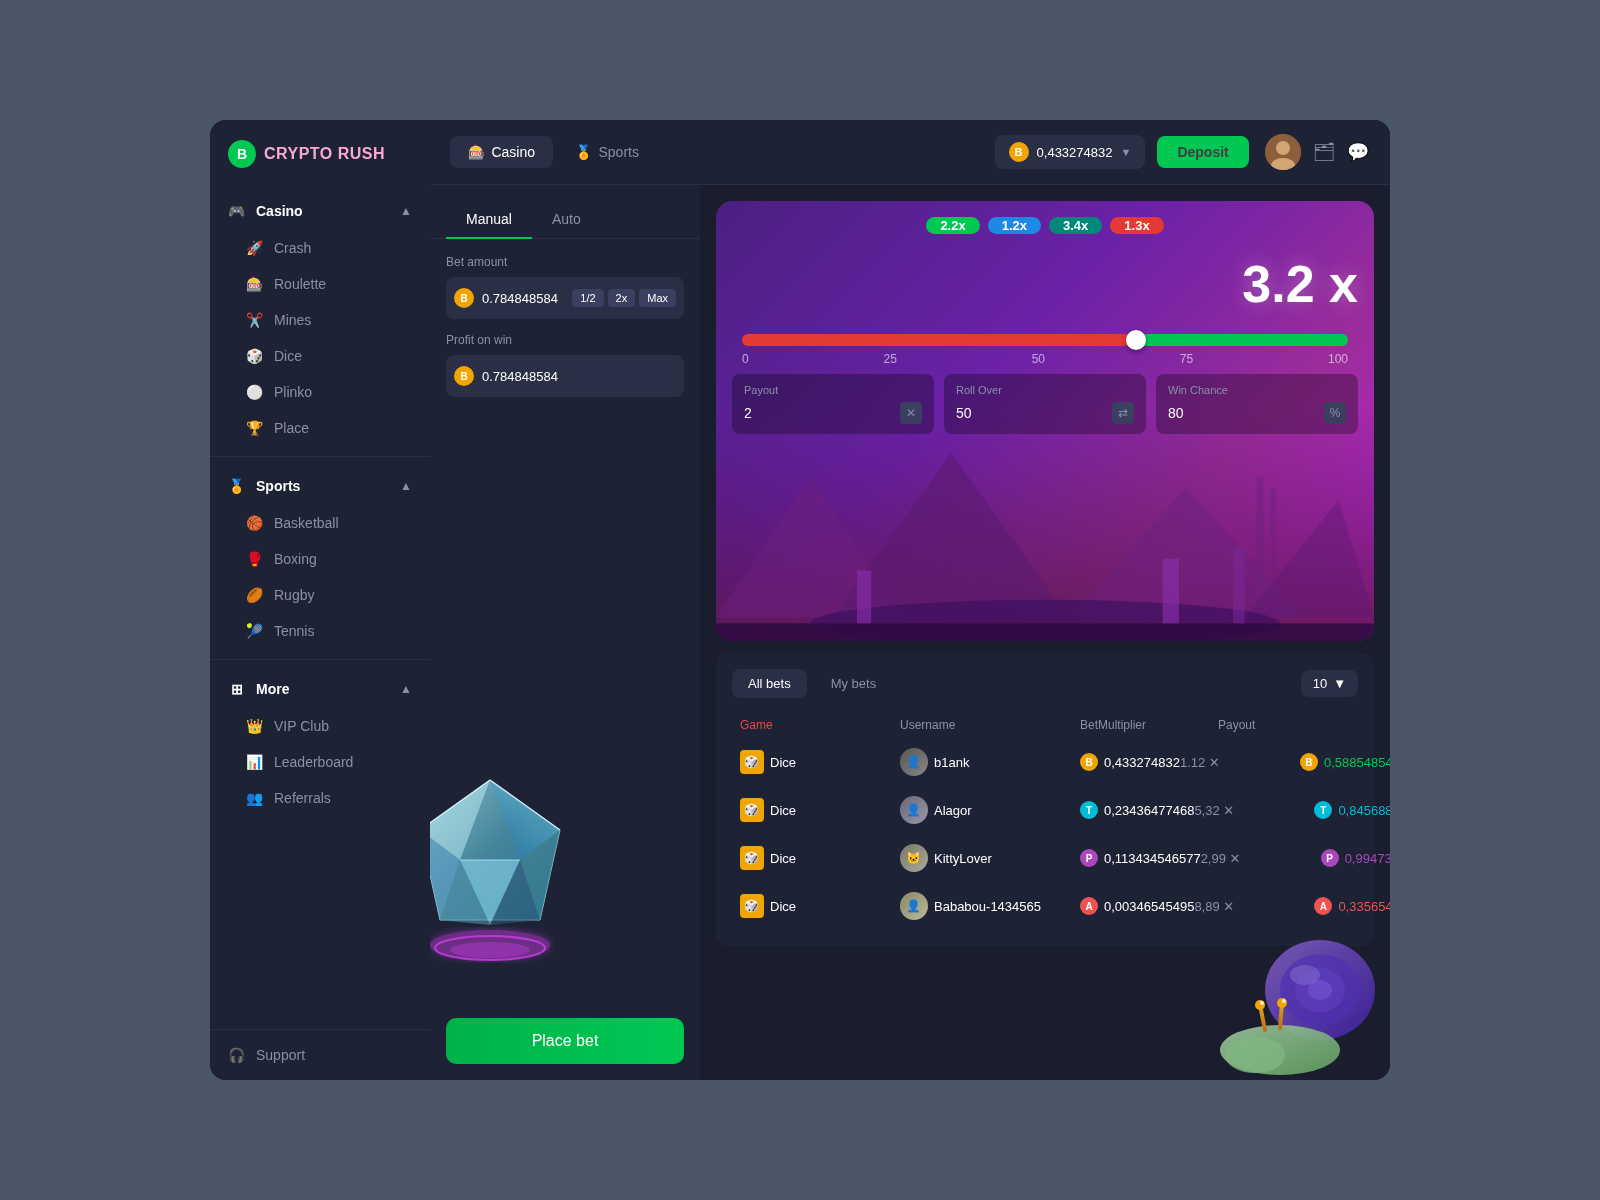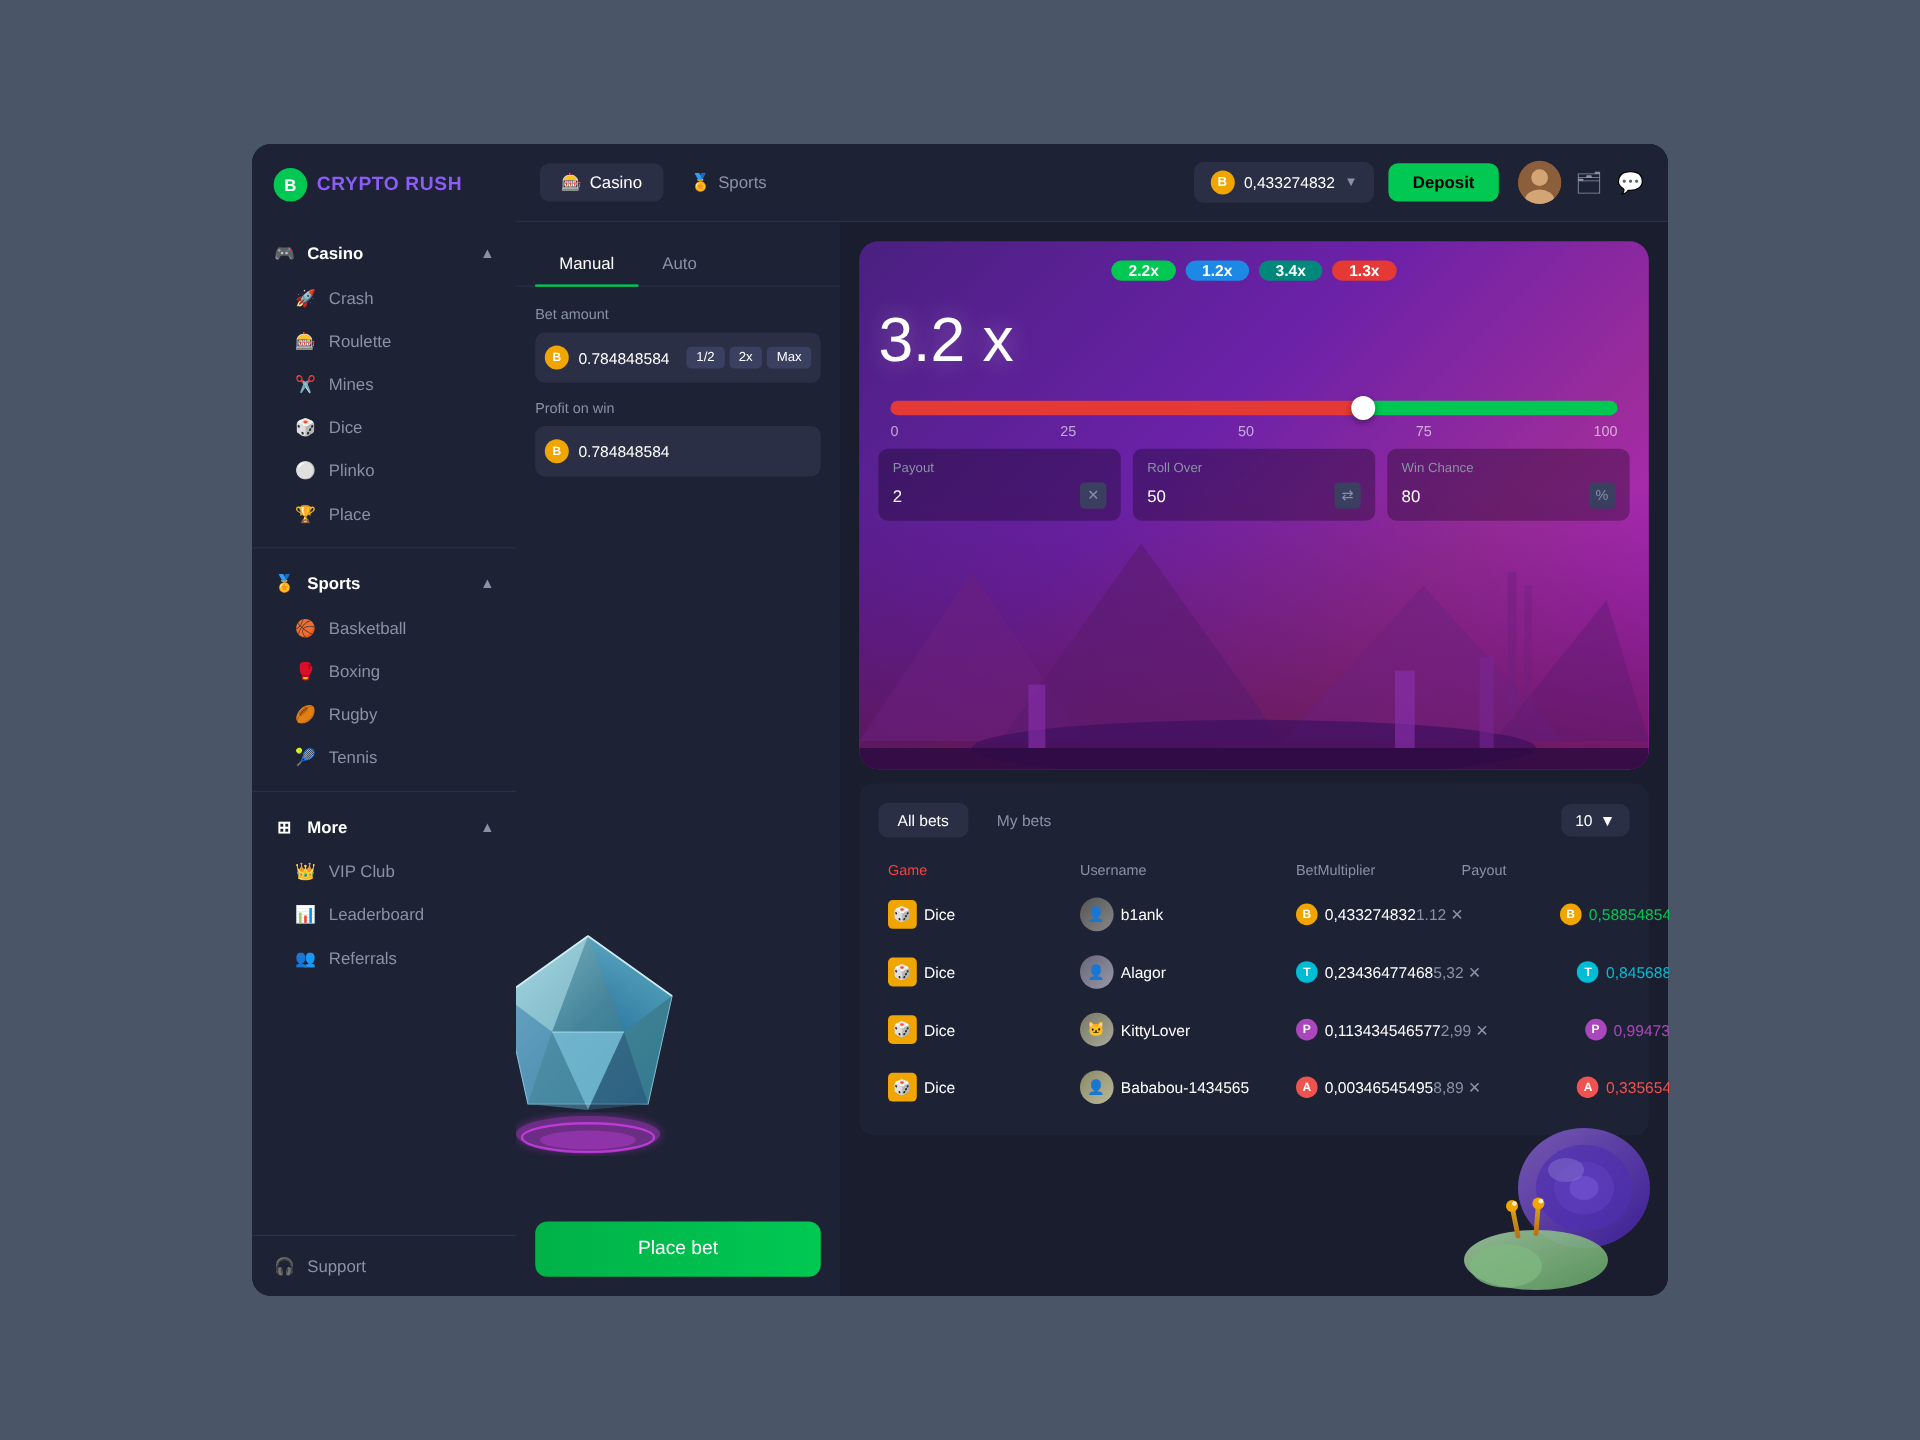--- a/index.html
+++ b/index.html
@@ -49,21 +49,21 @@
       font-weight: bold;
       font-size: 14px;
     }
     .logo-text {
       font-size: 16px;
       font-weight: 700;
       color: #fff;
       letter-spacing: 0.5px;
     }
     .logo-text span {
-      color: #8b5cf6;
+      color: #f9a8d4;
     }
     .sidebar-section {
       padding: 4px 0;
     }
     .sidebar-section-header {
       display: flex;
       align-items: center;
       justify-content: space-between;
       padding: 10px 18px;
       cursor: pointer;
@@ -175,21 +175,21 @@
       align-items: center;
       justify-content: center;
       font-size: 11px;
       font-weight: bold;
       color: #fff;
     }
     .balance-chevron { color: #8892a4; font-size: 11px; }
     .deposit-btn {
       padding: 8px 20px;
       background: #00c853;
-      color: #000000;
+      color: #404040;
       border: none;
       border-radius: 8px;
       font-size: 14px;
       font-weight: 600;
       cursor: pointer;
       margin-left: 8px;
     }
     .nav-actions {
       display: flex;
       align-items: center;
@@ -342,23 +342,23 @@
       font-size: 13px;
       font-weight: 600;
       color: #fff;
       cursor: pointer;
     }
     .badge-green { background: #00c853; }
     .badge-blue { background: #1e88e5; }
     .badge-teal { background: #00897b; }
     .badge-red { background: #e53935; }
     .dice-multiplier-display {
-      text-align: left;
+      text-align: right;
       font-size: 52px;
-      font-weight: 400;
+      font-weight: 700;
       color: #fff;
       margin: 20px 0;
       text-shadow: 0 0 20px rgba(255,255,255,0.3);
     }
     .slider-container {
       padding: 0 10px;
       margin-bottom: 8px;
     }
     .slider-track {
       height: 12px;

